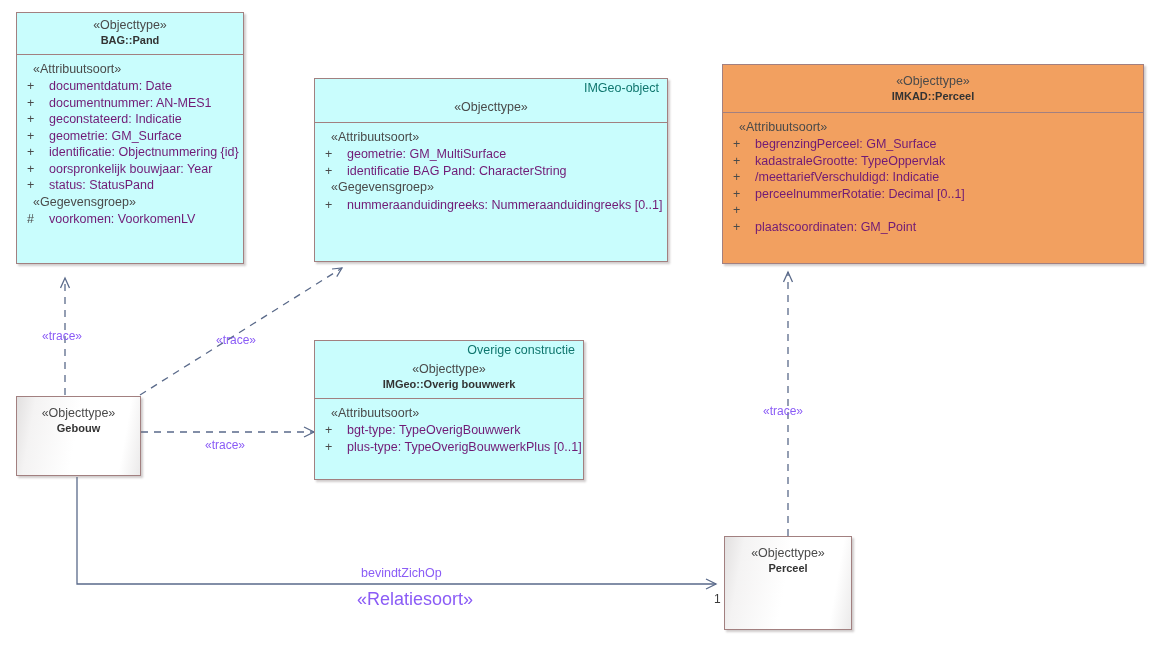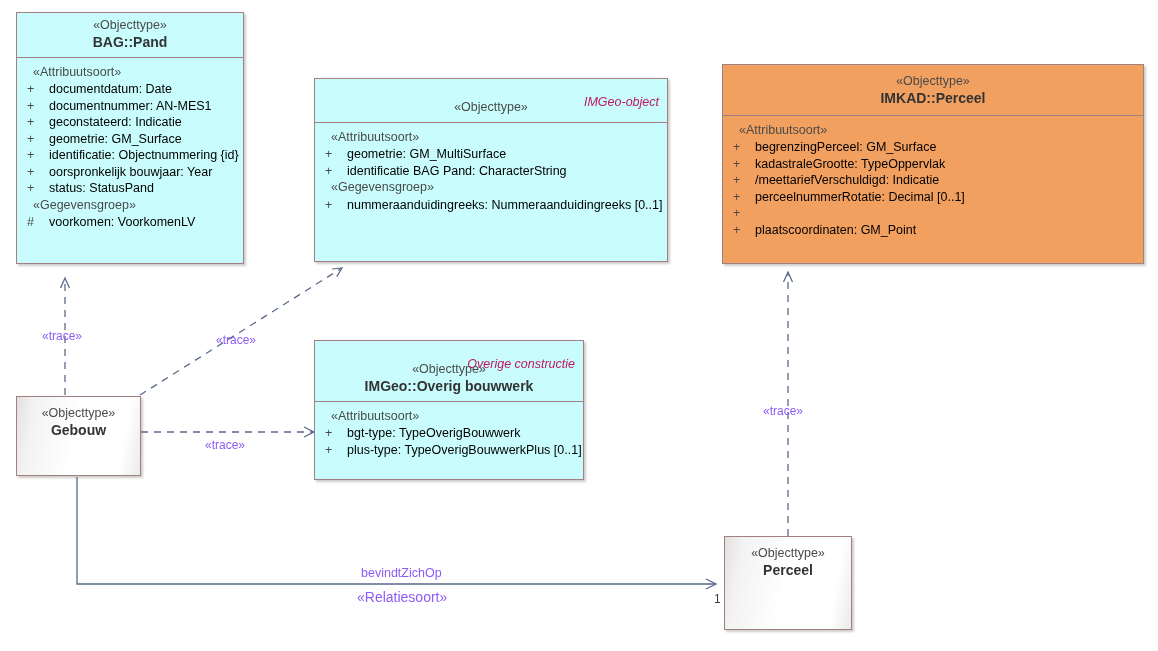--- a/index.html
+++ b/index.html
@@ -46,35 +46,34 @@
   .uml-header {
     position: relative;
     padding: 6px 8px 8px 8px;
     text-align: center;
   }
   .uml-class .uml-header.divided { border-bottom: 1px solid #a28080; }
 
   .corner-tag {
     position: absolute;
     right: 8px;
-    top: 17px;
-    font-style: italic;
-    font-size: 12.5px;
-    color: #be185d;
+    top: 3px;
+    font-size: 12.5px;
+    color: #0f766e;
   }
   .stereo {
     display: block;
     font-size: 12.5px;
     color: #4a4a4a;
     white-space: nowrap;
   }
   .cname {
     display: block;
     font-weight: bold;
-    font-size: 14px;
+    font-size: 11px;
     color: #333333;
     margin-top: 3px;
     white-space: nowrap;
   }
 
   .uml-body {
     padding: 6px 6px 8px 6px;
   }
   .grp {
     font-size: 12.5px;
@@ -91,21 +90,21 @@
   .attr .vis {
     width: 22px;
     flex: 0 0 22px;
     text-align: left;
     padding-left: 4px;
     font-size: 12.5px;
     color: #4a4a4a;
   }
   .attr .sig {
     font-size: 12.5px;
-    color: #000000;
+    color: #701a75;
   }
 
   
   .edge-label {
     position: absolute;
     font-size: 12px;
     color: #8b5cf6;
     white-space: nowrap;
   }
   .mult-label {
@@ -291,17 +290,17 @@
   <div class="edge-label" style="left:42px; top:329px;">«trace»</div>
 
   <div class="edge-label" style="left:216px; top:333px;">«trace»</div>
 
   <div class="edge-label" style="left:205px; top:438px;">«trace»</div>
 
   <div class="edge-label" style="left:763px; top:404px;">«trace»</div>
 
   <div class="edge-label" style="left:361px; top:566px; font-size:12.5px;">bevindtZichOp</div>
 
-  <div class="edge-label" style="left:357px; top:589px; font-size:14px;">«Relatiesoort»</div>
+  <div class="edge-label" style="left:357px; top:589px; font-size:18px;">«Relatiesoort»</div>
 
   <div class="mult-label" style="left:714px; top:592px;">1</div>
 
 </div>
 
 </body></html>

